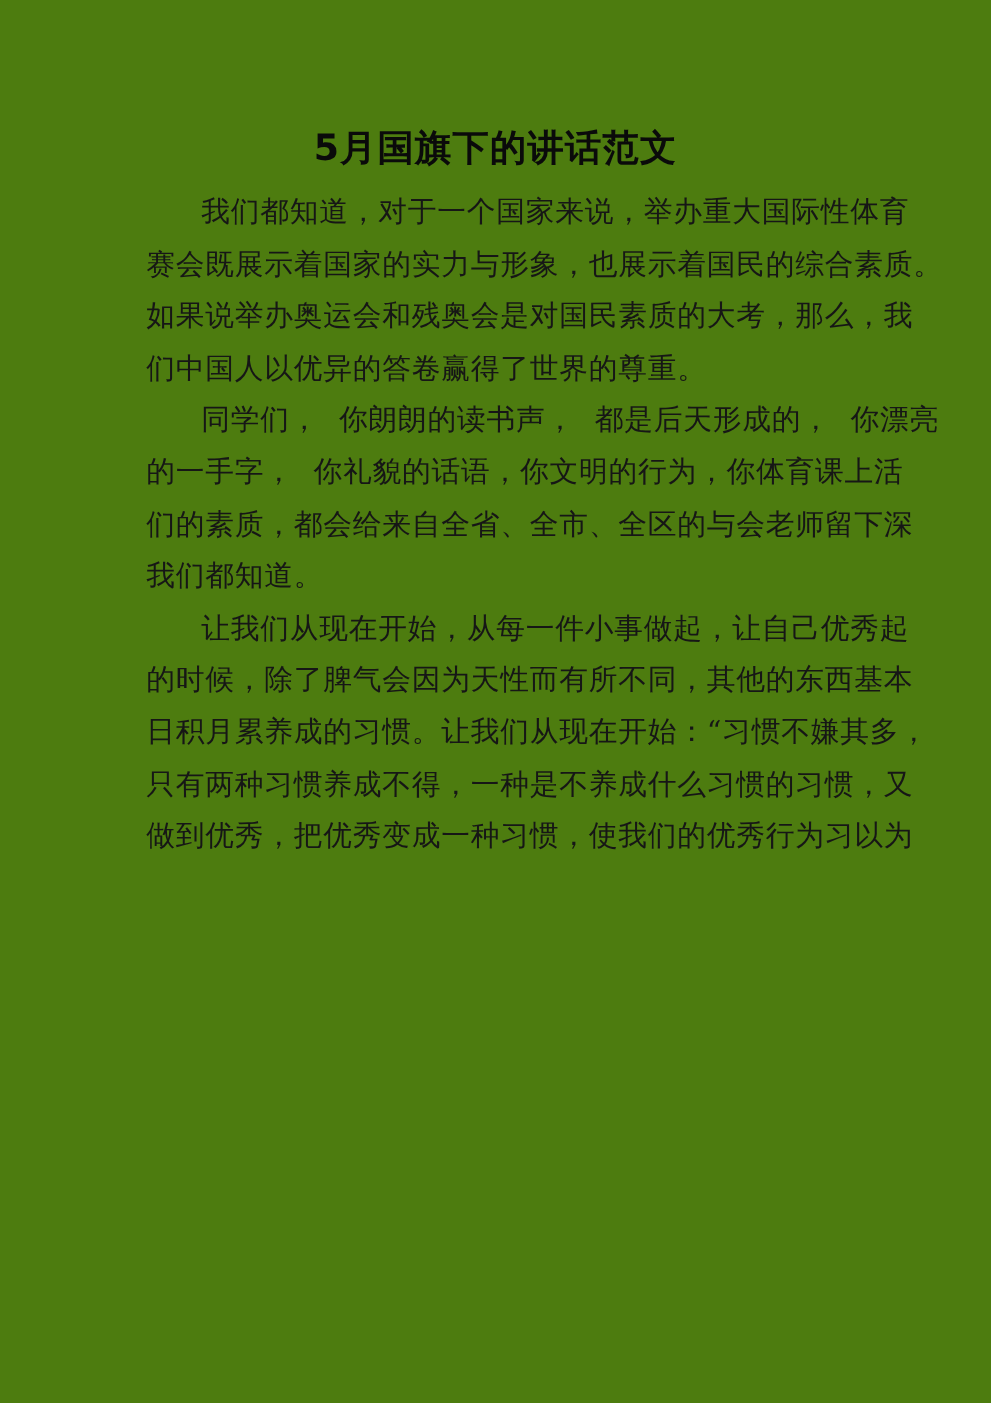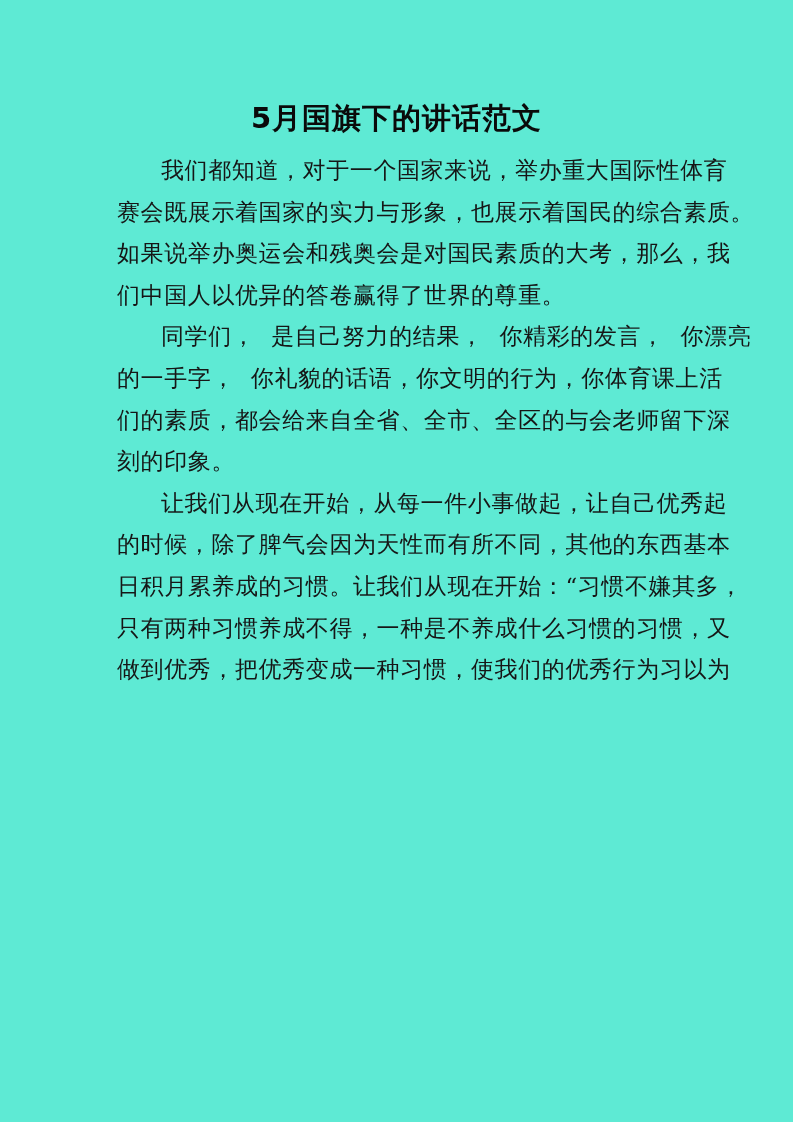--- a/index.html
+++ b/index.html
@@ -14,21 +14,21 @@
       overflow: hidden;
       font-family: "DejaVu Serif", "Liberation Serif", serif;
       color: #111111;
     }
     .page {
       position: absolute;
       left: 0;
       top: 0;
       width: 793px;
       height: 1122px;
-      background: #5eead4;
+      background: #4d7c0f;
     }
     .title {
       position: absolute;
       left: 0;
       top: 98px;
       width: 793px;
       text-align: center;
       font-family: "DejaVu Sans", "Liberation Sans", sans-serif;
       font-weight: bold;
       font-size: 29px;
@@ -65,24 +65,24 @@
 
     <div>
       <span class="line indent">我们都知道，对于一个国家来说，举办重大国际性体育</span>
       <span class="line">赛会既展示着国家的实力与形象，也展示着国民的综合素质。</span>
       <span class="line">如果说举办奥运会和残奥会是对国民素质的大考，那么，我</span>
       <span class="line">们中国人以优异的答卷赢得了世界的尊重。</span>
     </div>
 
 
     <div>
-      <span class="line indent" style="white-space:pre;">同学们，  是自己努力的结果，  你精彩的发言，  你漂亮</span>
+      <span class="line indent" style="white-space:pre;">同学们，  你朗朗的读书声，  都是后天形成的，  你漂亮</span>
       <span class="line" style="white-space:pre;">的一手字，  你礼貌的话语，你文明的行为，你体育课上活</span>
       <span class="line">们的素质，都会给来自全省、全市、全区的与会老师留下深</span>
-      <span class="line">刻的印象。</span>
+      <span class="line">我们都知道。</span>
     </div>
 
     <div>
       <span class="line indent">让我们从现在开始，从每一件小事做起，让自己优秀起</span>
       <span class="line">的时候，除了脾气会因为天性而有所不同，其他的东西基本</span>
       <span class="line">日积月累养成的习惯。让我们从现在开始：“习惯不嫌其多，</span>
       <span class="line">只有两种习惯养成不得，一种是不养成什么习惯的习惯，又</span>
       <span class="line">做到优秀，把优秀变成一种习惯，使我们的优秀行为习以为</span>
     </div>
   </div>

